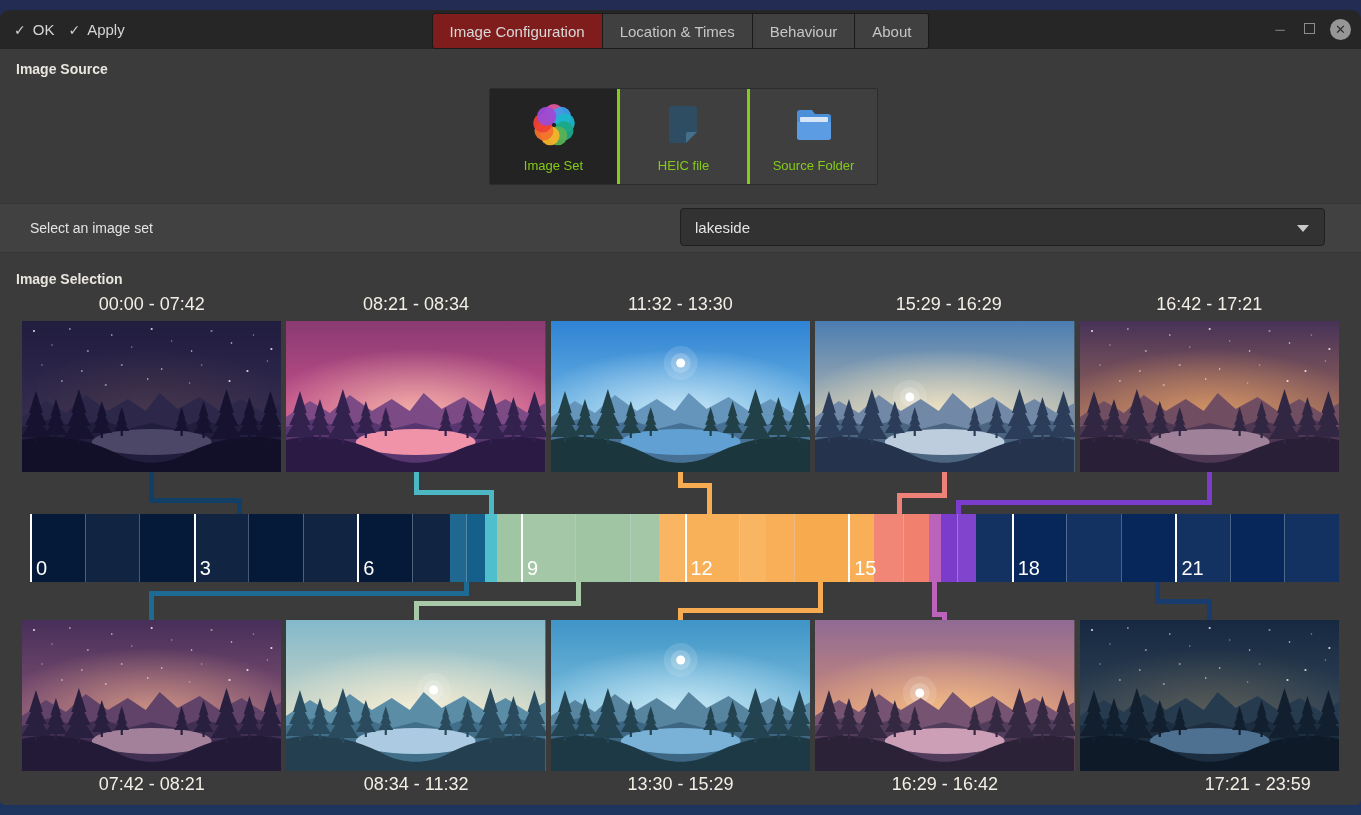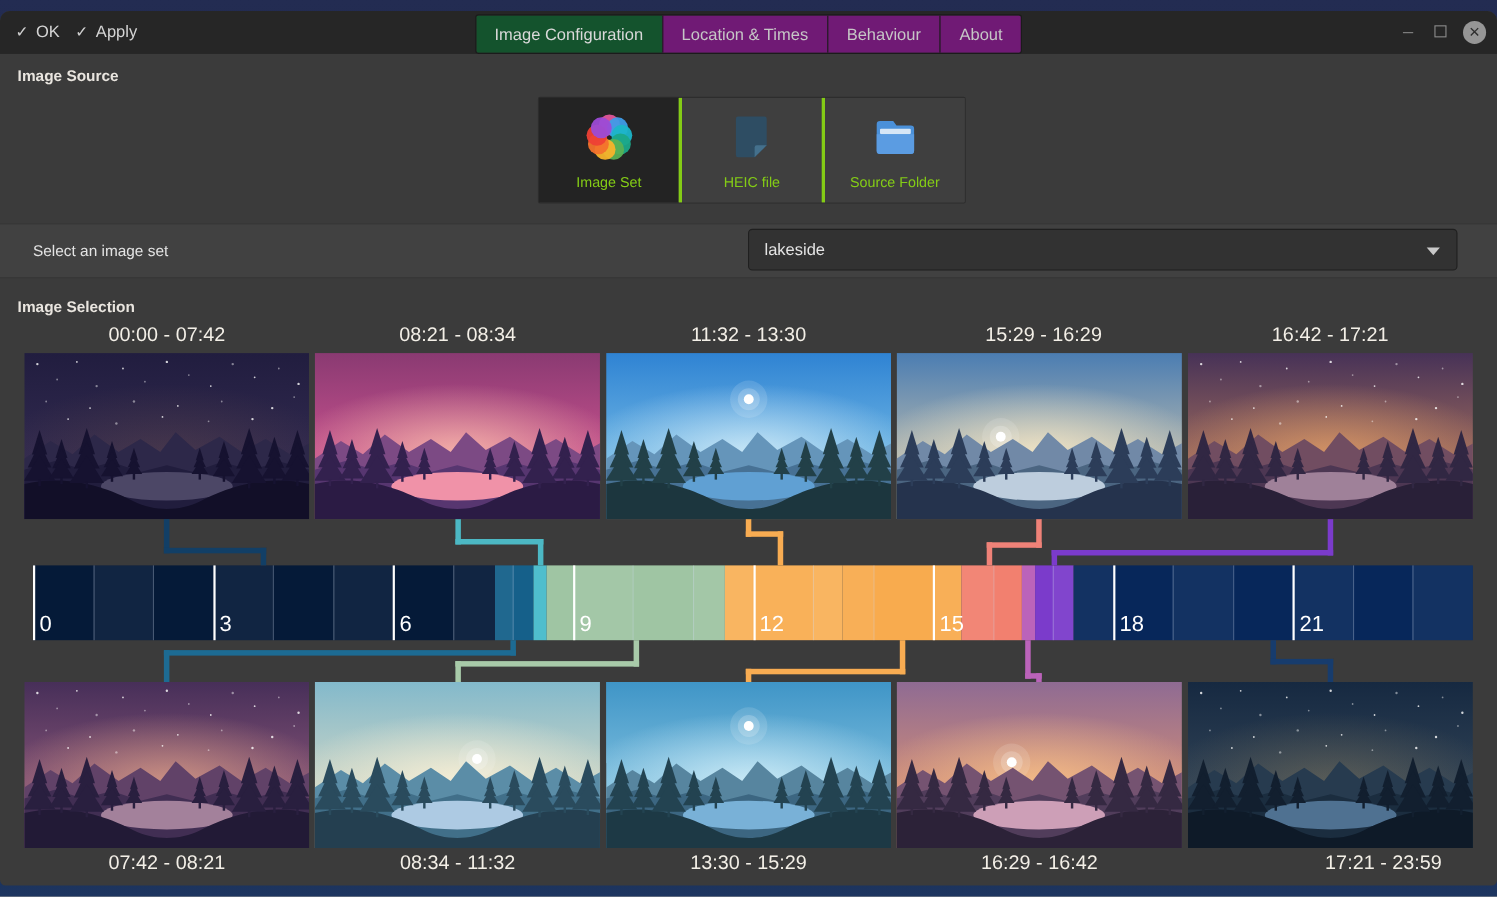--- a/index.html
+++ b/index.html
@@ -13,23 +13,23 @@
     position:absolute;left:0;top:10px;width:1361px;height:795px;
     background:#3b3b3b;border-radius:9px 9px 5px 5px;overflow:hidden;
   }
   
   .header{position:absolute;left:0;top:0;right:0;height:39px;background:#262626;}
   .hdr-actions{position:absolute;left:14px;top:0;height:39px;display:flex;align-items:center;gap:14px;}
   .hbtn{display:inline-flex;align-items:center;gap:7px;color:#d5d5d5;font-size:15px;cursor:default;}
   .hbtn .chk{font-size:14px;color:#cfcfcf;}
   .tabs{position:absolute;left:50%;top:3px;transform:translateX(-50%);display:flex;
         border:1px solid #1b1b1b;border-radius:3px;overflow:hidden;height:34px;}
-  .tab{display:flex;align-items:center;padding:0 17px;font-size:15px;color:#c6c6c6;background:#701a75;white-space:nowrap;}
+  .tab{display:flex;align-items:center;padding:0 17px;font-size:15px;color:#c6c6c6;background:#404040;white-space:nowrap;}
   .tab + .tab{border-left:1px solid #1b1b1b;}
-  .tab.active{background:#14532d;color:#d9d9d9;}
+  .tab.active{background:#7f1d1d;color:#d9d9d9;}
   .hdr-controls{position:absolute;right:10px;top:0;height:39px;display:flex;align-items:center;gap:13px;}
   .wbtn{color:#8c8c8c;font-size:13px;width:16px;text-align:center;}
   .wbtn .box{display:inline-block;width:9px;height:9px;border:1px solid #8c8c8c;}
   .wbtn-close{width:21px;height:21px;border-radius:50%;background:#969696;color:#2e2e2e;
               display:flex;align-items:center;justify-content:center;font-size:13px;font-weight:bold;}
   
   .section-title{position:absolute;font-size:14px;font-weight:bold;color:#e9e5df;}
   .src-group{position:absolute;left:489px;top:78px;display:flex;border:1px solid #2c2c2c;border-radius:2px;}
   .src-btn{width:127px;height:95px;background:#3f3f3f;display:flex;flex-direction:column;align-items:center;justify-content:center;gap:9px;}
   .src-btn + .src-btn{border-left:3px solid #84cc16;}

